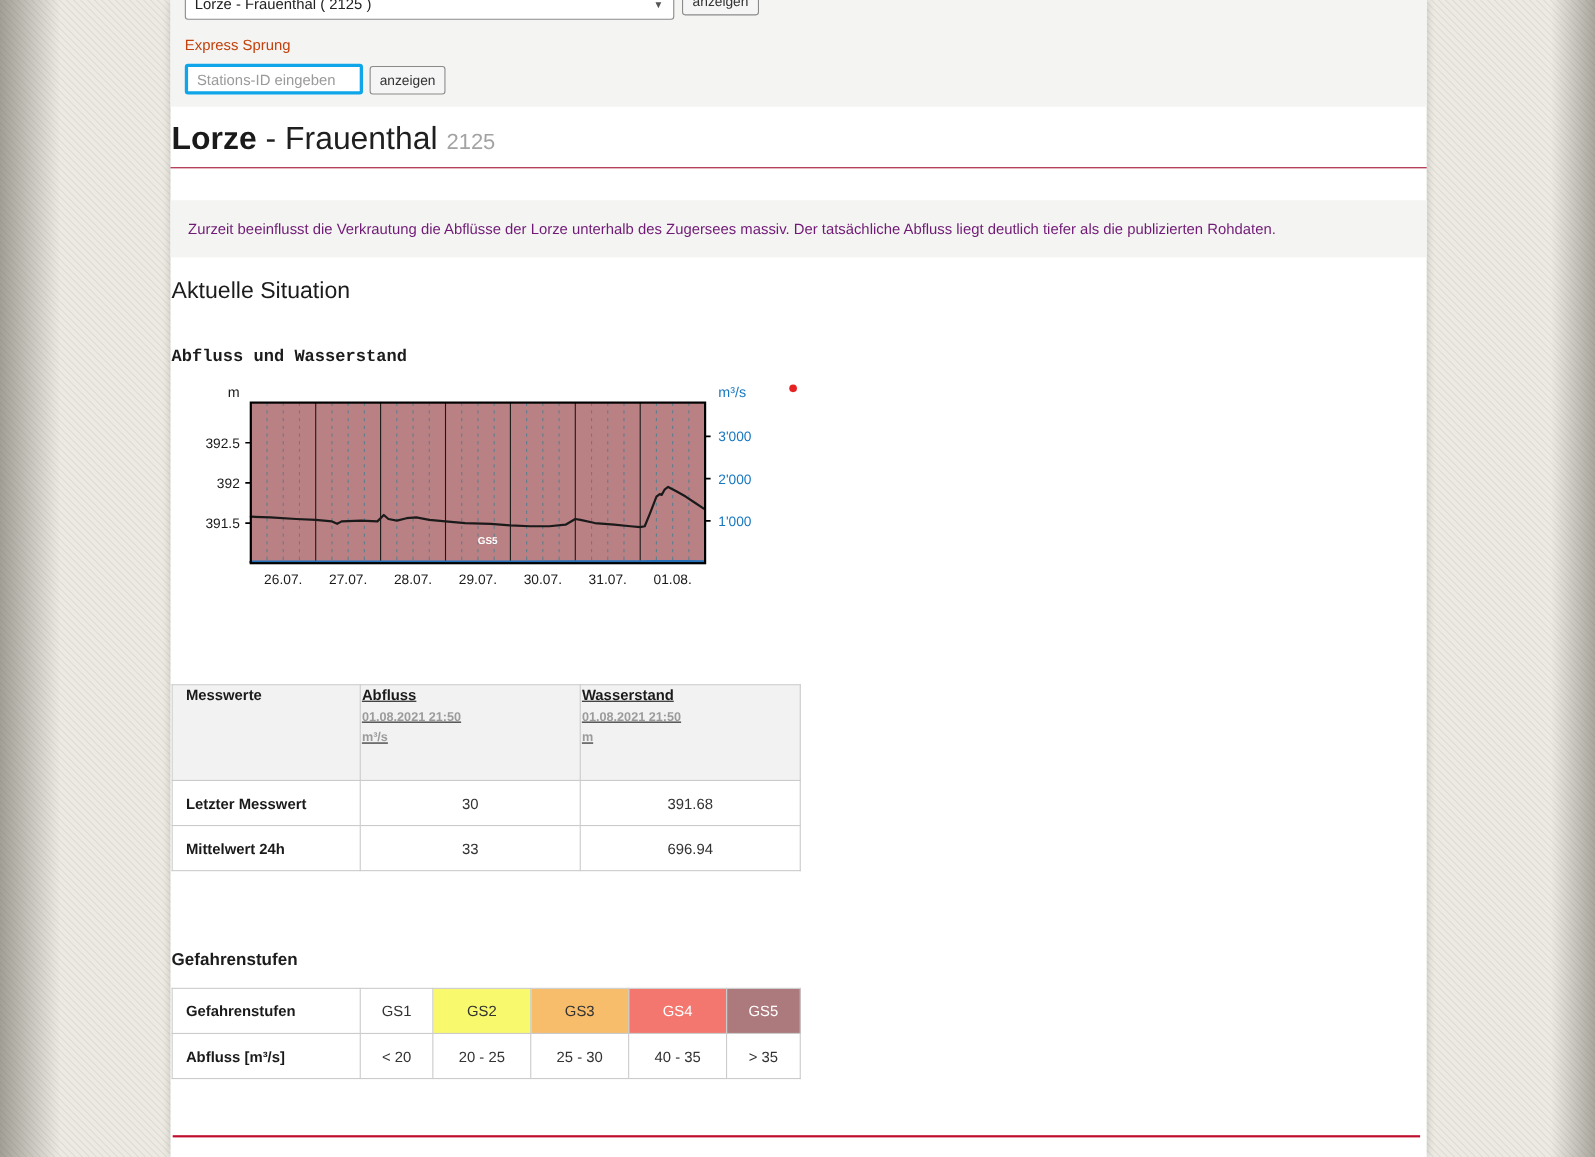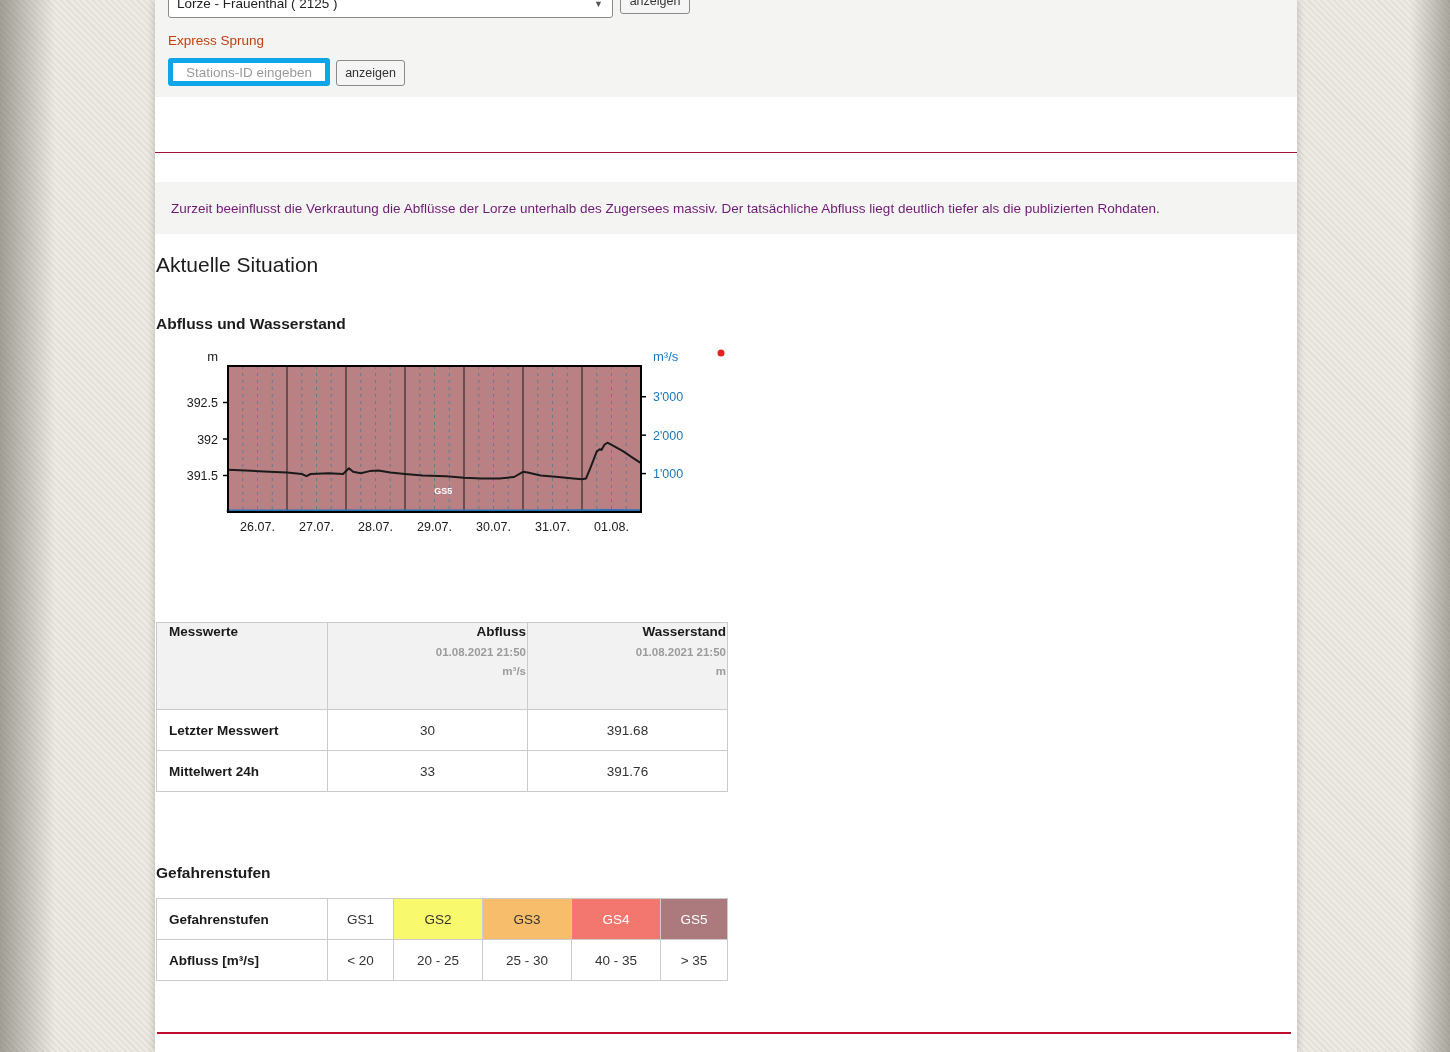--- a/index.html
+++ b/index.html
@@ -18,46 +18,46 @@
   .form-box{left:0;top:0;width:1142px;height:97px;background:#f4f4f3;overflow:hidden;}
   .sel{left:13px;top:-11px;width:445px;height:29px;background:#fff;border:1px solid #8a8a8a;
     border-radius:3px;box-sizing:border-box;display:flex;align-items:center;padding:0 24px 0 8px;
     font-size:13.5px;color:#222;cursor:pointer;}
   .sel .arrow{position:absolute;right:9px;top:9px;font-size:9px;color:#555;}
   .btn{background:#f5f5f5;border:1px solid #8a8a8a;border-radius:3px;box-sizing:border-box;
     font-size:12.5px;color:#333;display:flex;align-items:center;justify-content:center;cursor:pointer;
     font-family:"Liberation Sans",sans-serif;}
   .btn-top{left:465px;top:-13px;width:70px;height:27px;}
   .express-label{left:13px;top:33px;font-size:13.5px;color:#c2410c;}
-  .express-input{left:13px;top:58px;width:162px;height:28px;border:5px solid #0ea5e9;border-radius:3px;
-    box-sizing:border-box;padding:0 8px;font-size:13.5px;color:#333;font-family:"Liberation Sans",sans-serif;text-align:center;}
+  .express-input{left:13px;top:58px;width:162px;height:28px;border:3px solid #0ea5e9;border-radius:3px;
+    box-sizing:border-box;padding:0 8px;font-size:13.5px;color:#333;font-family:"Liberation Sans",sans-serif;}
   .express-input::placeholder{color:#9a9a9a;}
   .btn-express{left:181px;top:60px;width:69px;height:26px;}
 
   
   .title{left:1px;top:110px;white-space:pre;}
   .title .river{font-size:29px;font-weight:700;color:#1a1a1a;}
   .title .rest{font-size:29px;font-weight:300;color:#1f1f1f;}
   .title .sid{font-size:20px;color:#a3a3a3;}
   .title-rule{left:0;top:152px;width:1142px;height:1px;}
   .notice{left:0;top:182px;width:1142px;height:52px;background:#f4f4f3;display:flex;align-items:center;
     padding-left:16px;box-sizing:border-box;font-size:13.5px;color:#701a75;}
   .h-section{left:1px;top:253px;font-size:21px;font-weight:500;color:#1c1c1c;}
-  .h-chart{left:1px;top:315px;font-size:15.5px;font-weight:700;color:#1c1c1c;}
+  .h-chart{left:1px;top:315px;font-size:15.5px;font-weight:700;color:#1c1c1c;font-family:Liberation Mono, monospace;}
 
   .chart{left:0;top:345px;width:600px;height:200px;}
   svg{font-family:"Liberation Sans",sans-serif;}
 
   
   table{border-collapse:collapse;table-layout:fixed;font-size:13.5px;color:#333;}
   .mw-table{left:1px;top:622px;width:571px;}
   .mw-table th,.mw-table td{border:1px solid #cbcbcb;}
   .mw-table thead th{background:#f2f2f2;height:84px;vertical-align:top;}
   .mw-corner{text-align:left;padding-left:12px;font-size:13.5px;color:#1a1a1a;}
-  .mw-colhead{text-align:right;font-weight:700;color:#1a1a1a;font-size:13.5px;}
+  .mw-colhead{text-align:left;font-weight:700;color:#1a1a1a;font-size:13.5px;text-decoration:underline;}
   .mw-sub{font-weight:700;color:#9b9b9b;font-size:11.5px;margin-top:7px;}
   .mw-table tbody td{height:38px;text-align:center;}
   .mw-table tbody td.rowlabel{text-align:left;padding-left:12px;font-weight:700;color:#1a1a1a;}
 
   .h-gefahren{left:1px;top:864px;font-size:15.5px;font-weight:700;color:#1c1c1c;}
   .gs-table{left:1px;top:898px;width:571px;}
   .gs-table td{border:1px solid #cbcbcb;height:38px;text-align:center;}
   .gs-table td.rowlabel{text-align:left;padding-left:12px;font-weight:700;color:#1a1a1a;}
 
   .bottom-rule{left:2px;top:1032px;width:1134px;height:2px;}
@@ -72,20 +72,21 @@
       <div class="abs sel">
         <span>Lorze - Frauenthal ( 2125 )</span>
         <span class="arrow">▼</span>
       </div>
       <div class="abs btn btn-top">anzeigen</div>
       <div class="abs express-label">Express Sprung</div>
       <input class="abs express-input" placeholder="Stations-ID eingeben" style="">
       <div class="abs btn btn-express">anzeigen</div>
     </div>
 
+    <div class="abs title"><span class="river">Lorze</span><span class="rest"> - Frauenthal </span><span class="sid">2125</span></div>
     <div class="abs title-rule" style="background-color: rgb(163, 18, 52);"></div>
 
     <div class="abs notice">
       <span>Zurzeit beeinflusst die Verkrautung die Abflüsse der Lorze unterhalb des Zugersees massiv. Der tatsächliche Abfluss liegt deutlich tiefer als die publizierten Rohdaten.</span>
     </div>
 
     <div class="abs h-section">Aktuelle Situation</div>
     <div class="abs h-chart">Abfluss und Wasserstand</div>
 
     <div class="abs chart">
@@ -170,21 +171,21 @@
       </thead>
       <tbody>
         <tr>
           <td class="rowlabel">Letzter Messwert</td>
           <td>30</td>
           <td>391.68</td>
         </tr>
         <tr>
           <td class="rowlabel">Mittelwert 24h</td>
           <td>33</td>
-          <td>391.76</td>
+          <td>696.94</td>
         </tr>
       </tbody>
     </table>
 
     <div class="abs h-gefahren">Gefahrenstufen</div>
     <table class="abs gs-table">
       <colgroup>
           <col style="width:171px">
           <col style="width:66px">
           <col style="width:89px">

